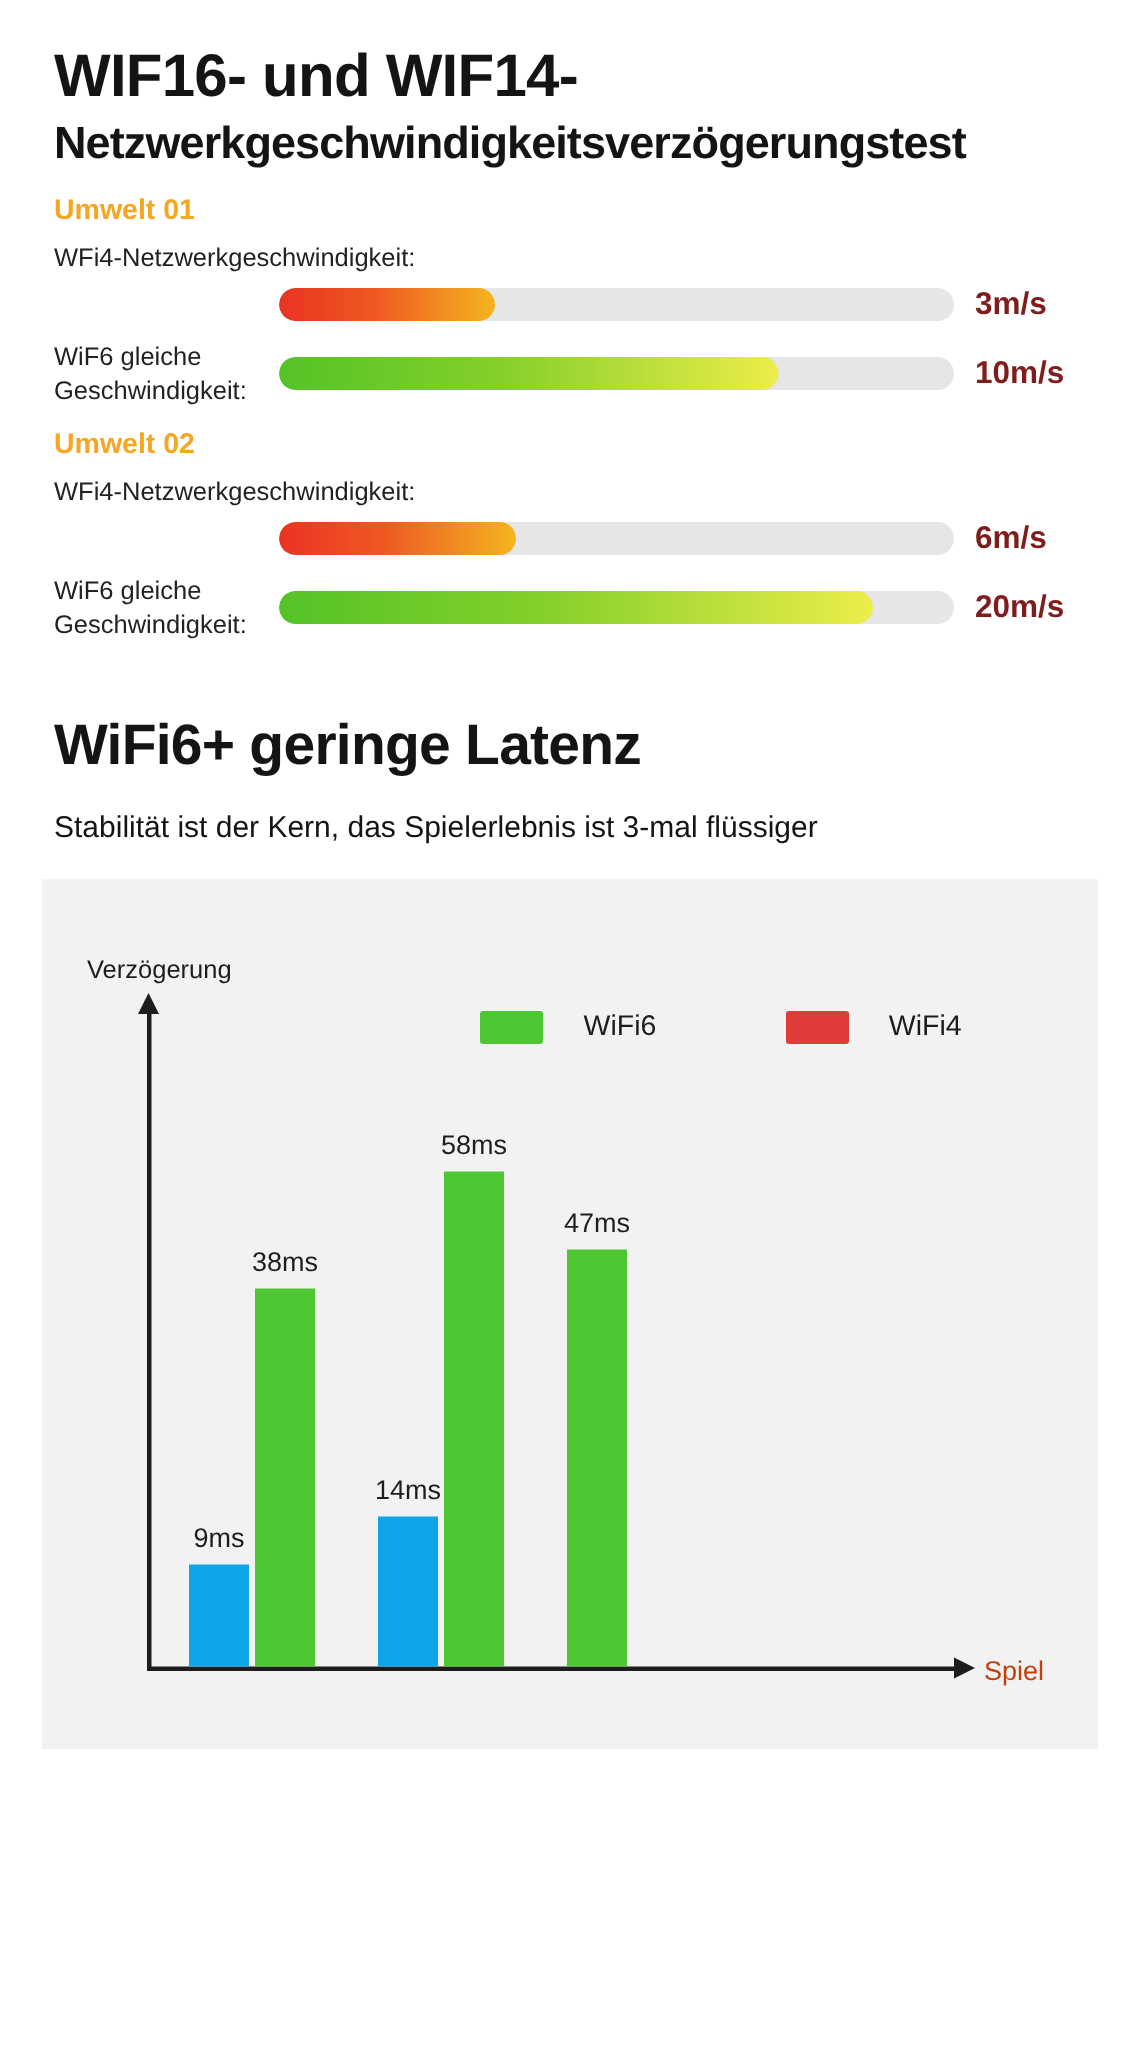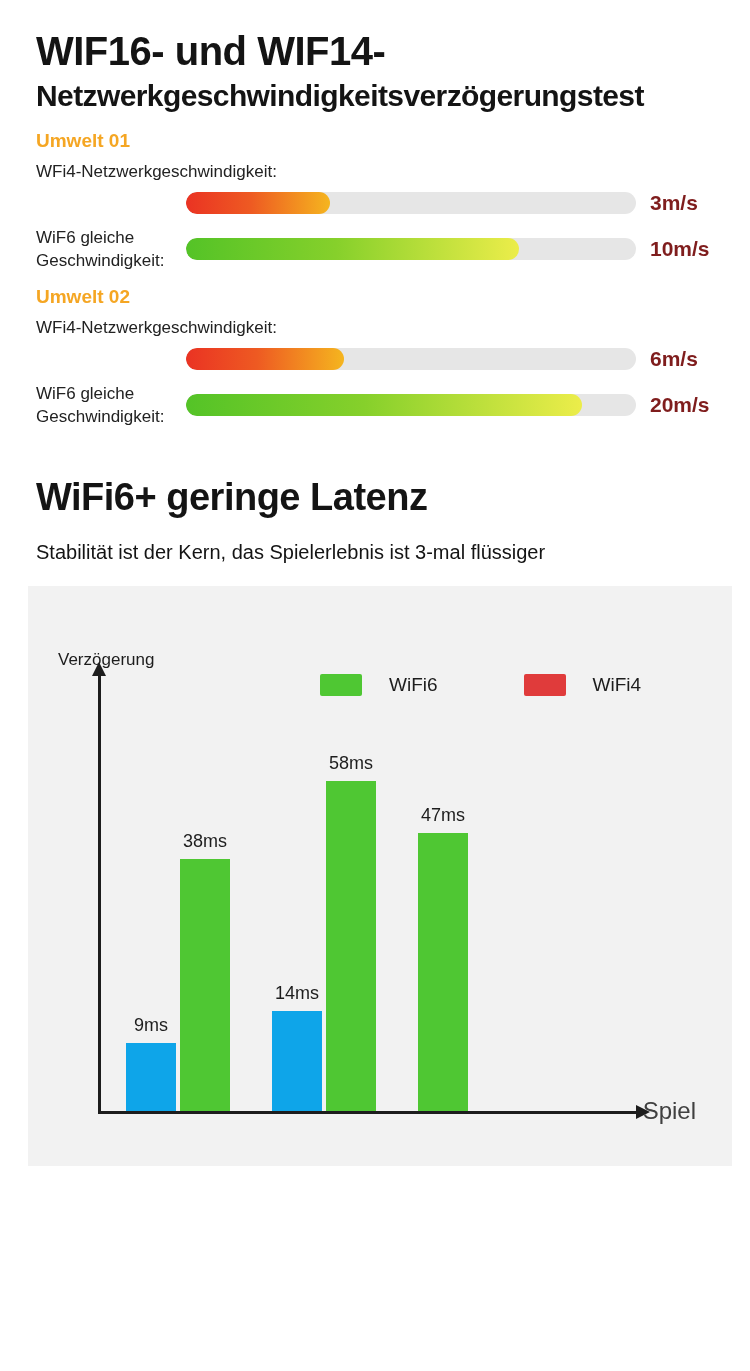--- a/index.html
+++ b/index.html
@@ -117,21 +117,21 @@
   
   .chart-card {
     margin: 22px 18px 0 28px;
     background: #f2f2f2;
     height: 580px;
     position: relative;
   }
   .axis-ylabel {
     position: absolute;
     left: 30px;
-    top: 64px;
+    top: 51px;
     font-size: 17px;
     color: #1d1d1d;
   }
   .legend {
     position: absolute;
     top: 88px;
     left: 248px;
     display: flex;
     align-items: center;
     gap: 42px;
@@ -192,42 +192,42 @@
     right: -12px;
     top: -6px;
     border-top: 7px solid transparent;
     border-bottom: 7px solid transparent;
     border-left: 14px solid #1d1d1d;
   }
   .axis-xlabel {
     position: absolute;
     right: -58px;
     bottom: -11px;
-    font-size: 24px;
-    color: #404040;
+    font-size: 18px;
+    color: #c2410c;
   }
   .bars {
     position: absolute;
     left: 28px;
     right: 54px;
     bottom: 3px;
     height: 100%;
     display: flex;
     align-items: flex-end;
     gap: 0;
   }
   .bar-group {
     display: flex;
     align-items: flex-end;
     gap: 4px;
     margin-right: 42px;
   }
   .bar {
     position: relative;
-    width: 50px;
+    width: 40px;
   }
   .bar.wifi4 { background: #0ea5e9; }
   .bar.wifi6 { background: #4fc733; }
   .bar .bar-label {
     position: absolute;
     top: -28px;
     left: 50%;
     transform: translateX(-50%);
     font-size: 18px;
     color: #1d1d1d;

